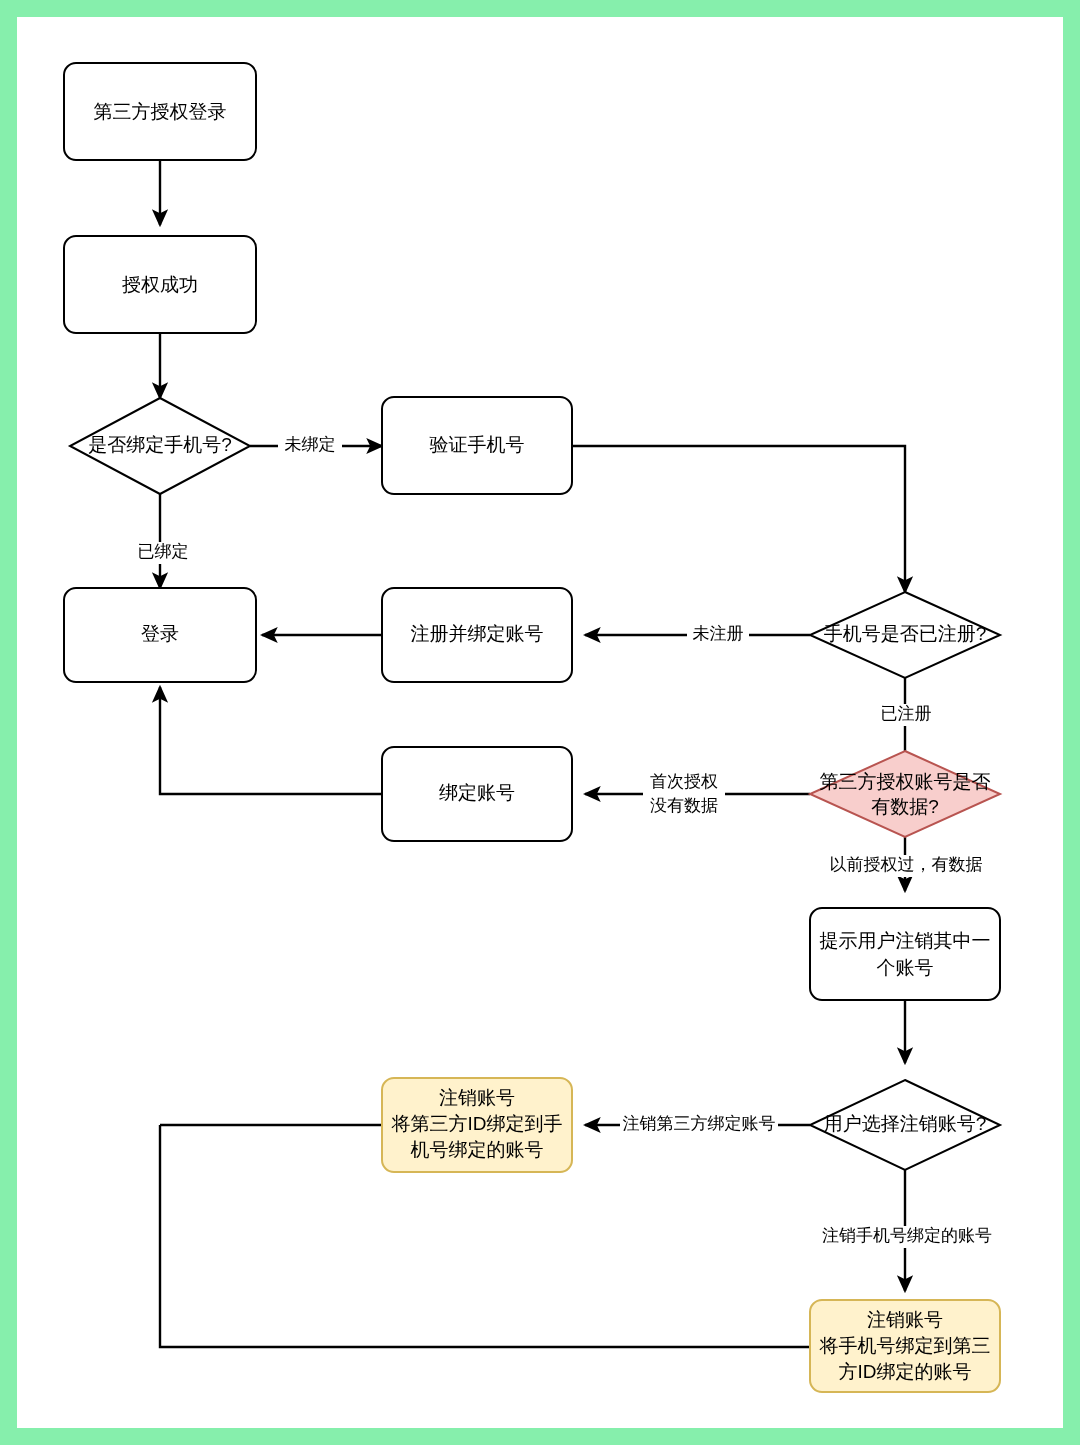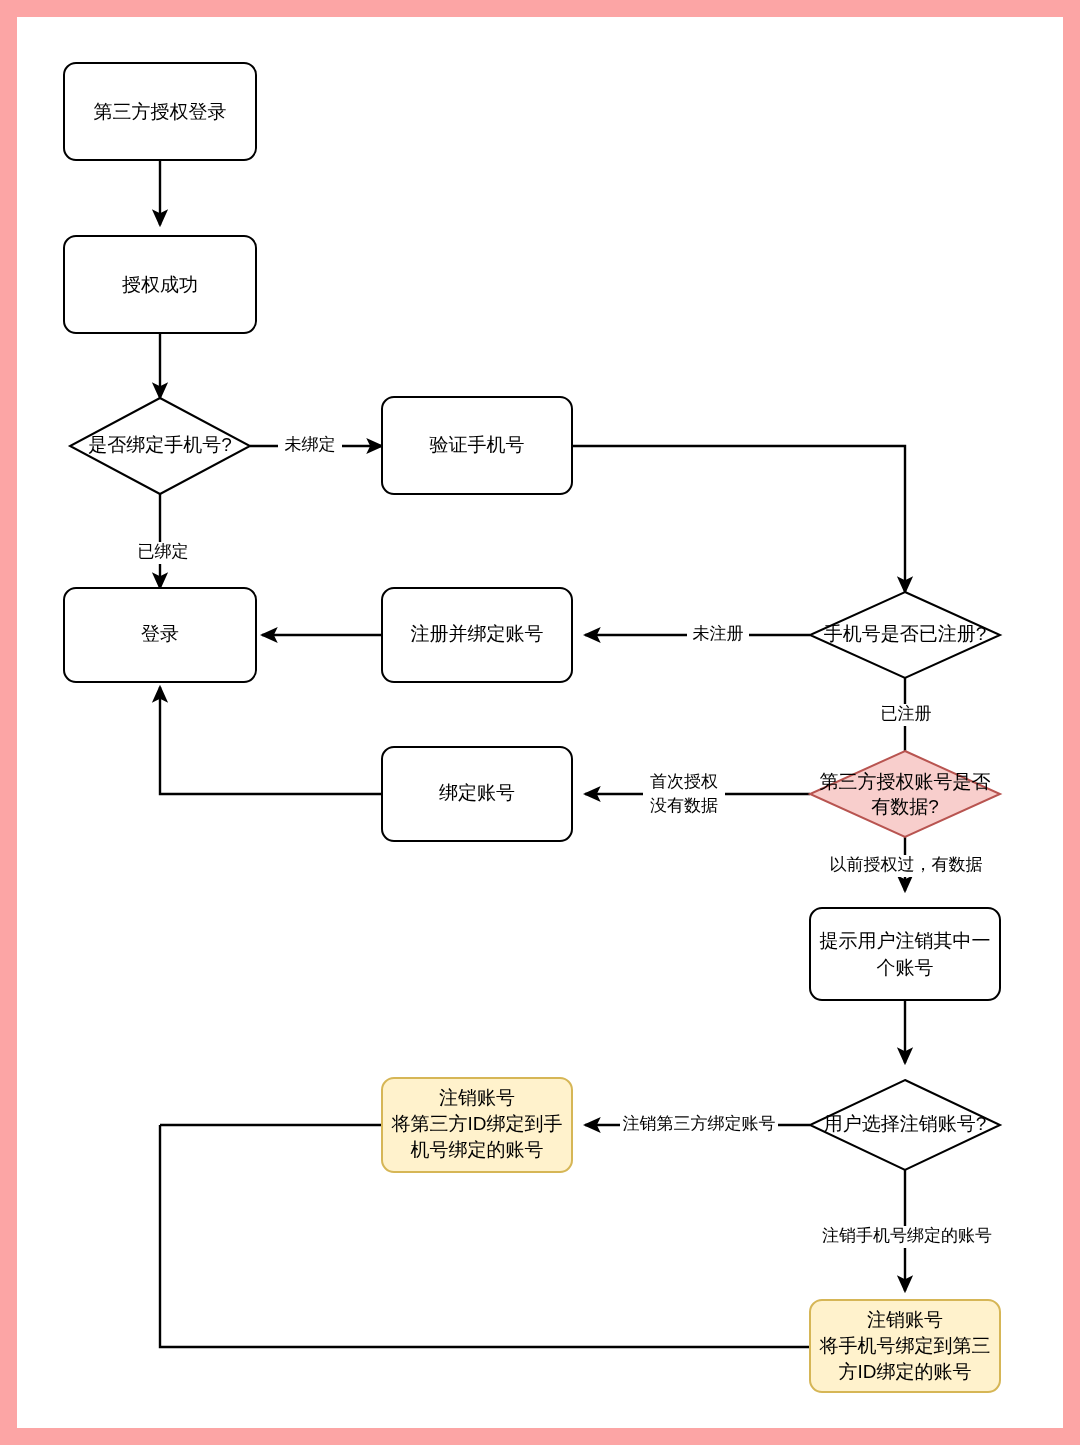--- a/index.html
+++ b/index.html
@@ -4,21 +4,21 @@
 <style>
   html, body {
     margin: 0;
     padding: 0;
     background: #000000;
   }
   #page {
     position: relative;
     width: 1080px;
     height: 1445px;
-    background: #fca5a5;
+    background: #86efac;
     box-sizing: border-box;
     overflow: hidden;
   }
   #canvas {
     position: absolute;
     left: 17px;
     top: 17px;
     width: 1046px;
     height: 1411px;
     background: #ffffff;

